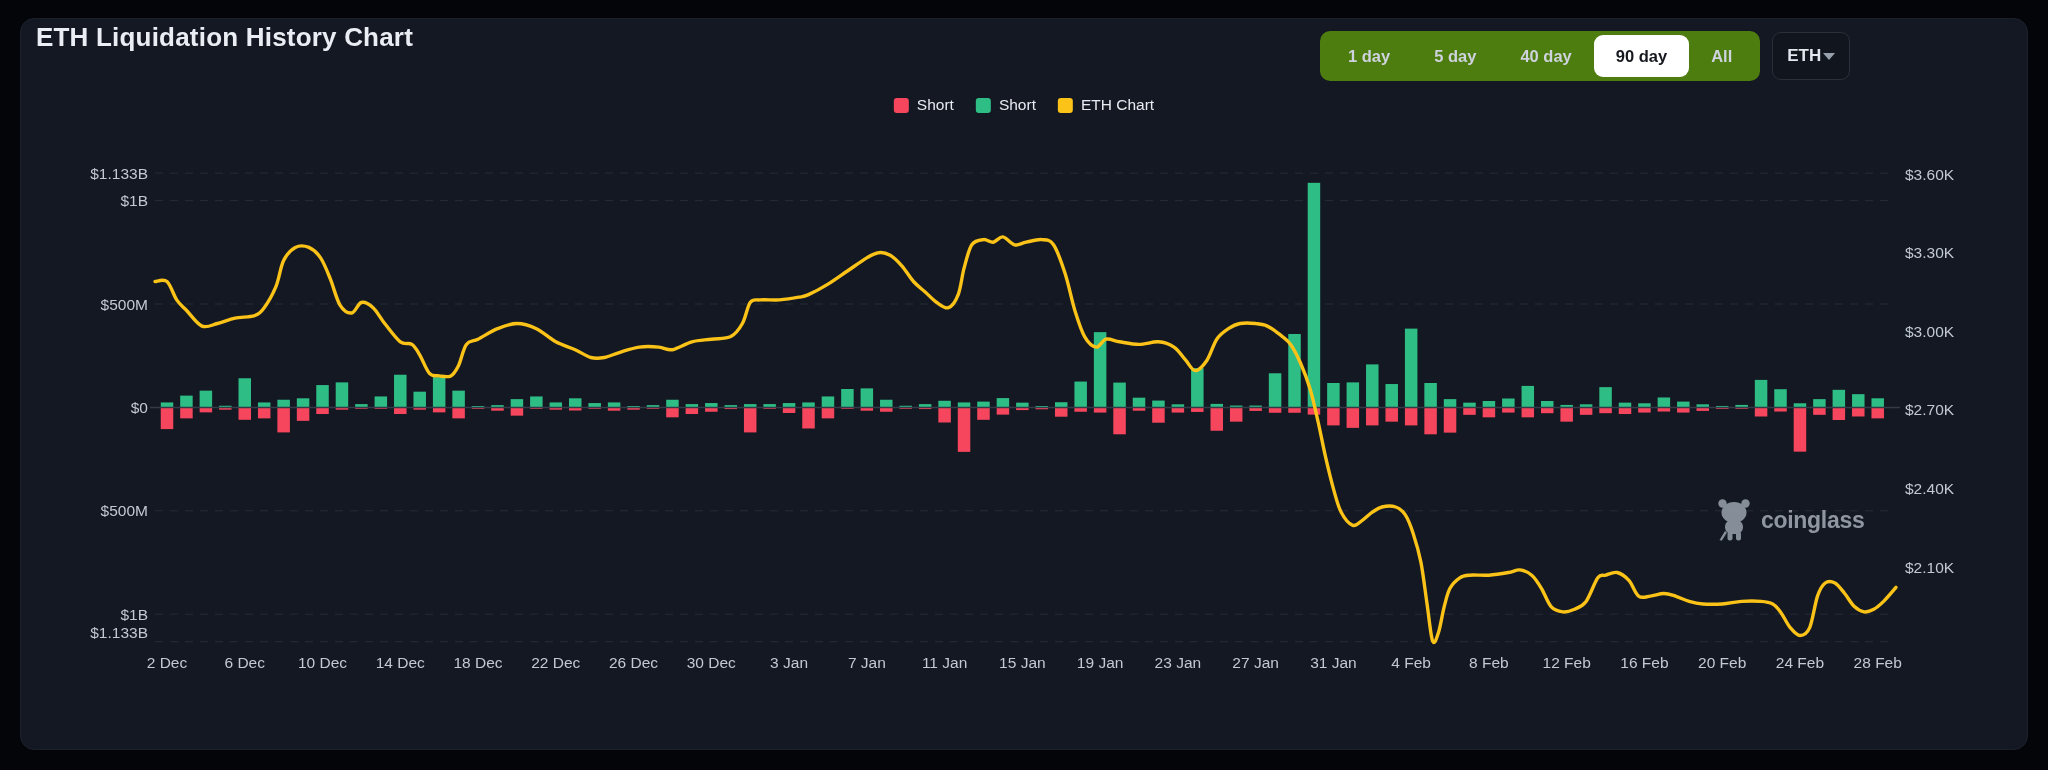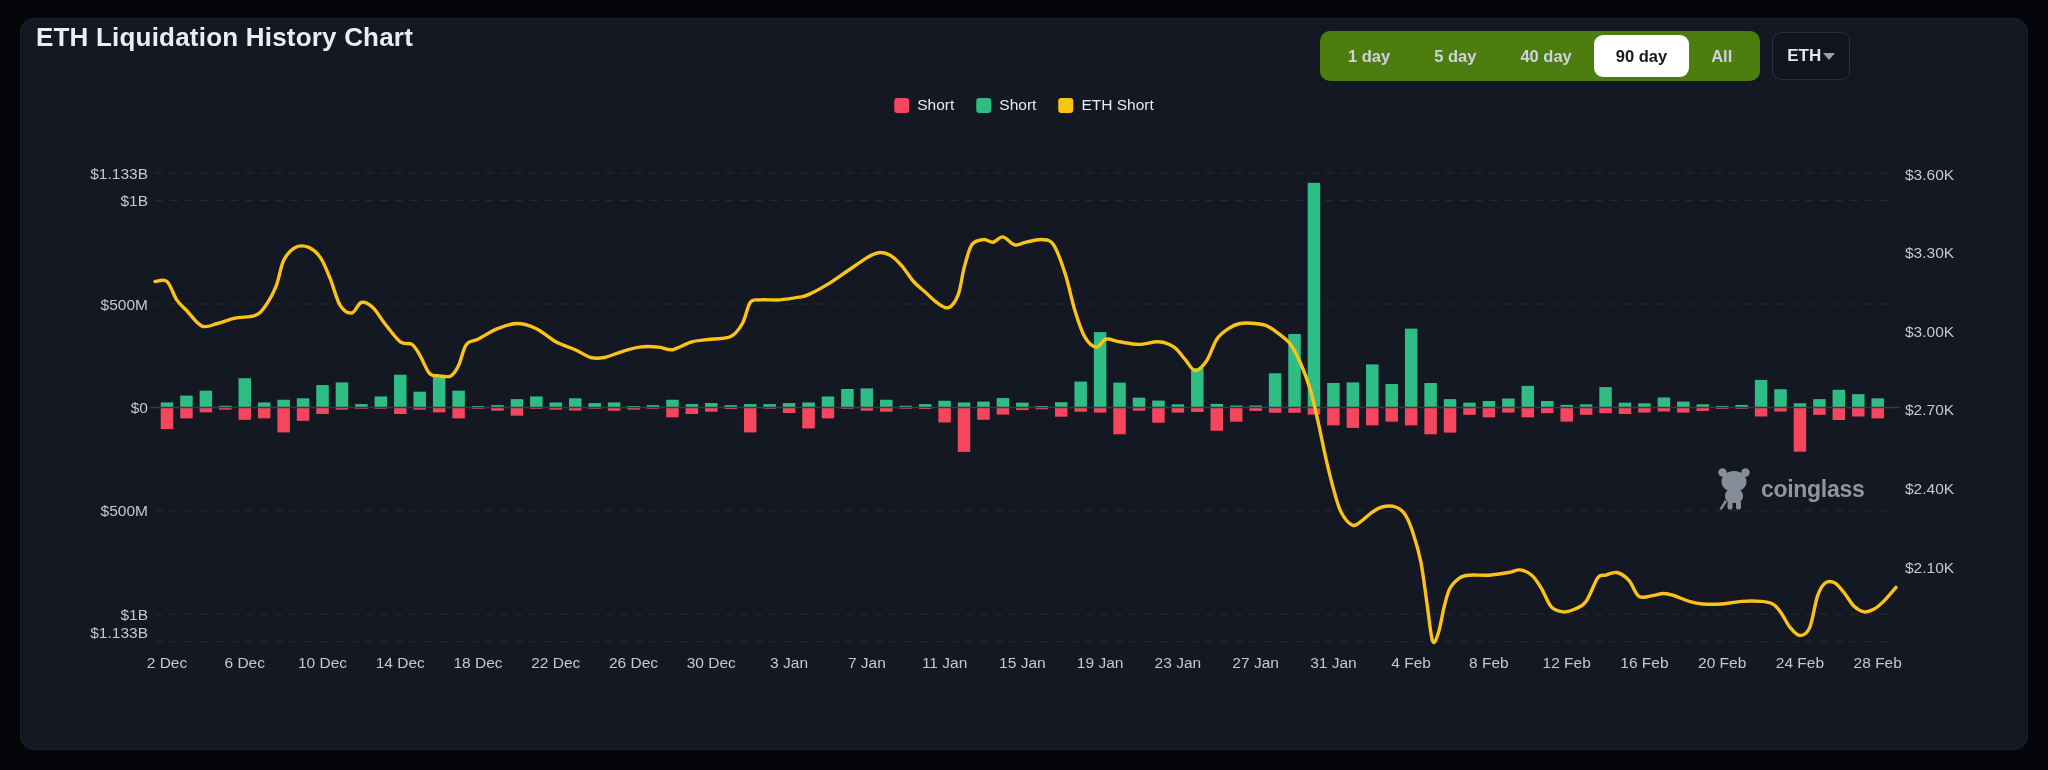--- a/index.html
+++ b/index.html
@@ -14,21 +14,21 @@
   .range-btn.active{background:#ffffff;color:#15181e;font-weight:bold;}
   .symbol-select{margin-left:12px;width:78px;height:48px;border:1px solid #2a3039;border-radius:9px;
     display:flex;align-items:center;justify-content:space-between;padding:0 14px;box-sizing:border-box;cursor:pointer;background:#10151e;}
   .symbol-select .val{color:#e3e7ee;font-size:17px;font-weight:600;}
   .caret{width:0;height:0;border-left:6px solid transparent;border-right:6px solid transparent;border-top:7px solid #97a0ad;}
   .legend{position:absolute;left:50%;top:96px;transform:translateX(-50%);display:flex;align-items:center;gap:22px;}
   .legend-item{display:flex;align-items:center;gap:8px;cursor:pointer;}
   .legend-swatch{width:15px;height:15px;border-radius:3px;}
   .legend-label{color:#e8ebf0;font-size:15.5px;}
   .chart-svg{position:absolute;left:0;top:0;}
-  .watermark{position:absolute;left:1716px;top:467px;display:flex;align-items:center;gap:9px;opacity:.85;}
+  .watermark{position:absolute;left:1716px;top:498px;display:flex;align-items:center;gap:9px;opacity:.85;}
   .watermark-text{color:#a6adb8;font-size:23px;font-weight:bold;letter-spacing:-.3px;}
 </style>
 </head>
 <body>
 
 <div class="panel"></div>
 
 <div class="title">ETH Liquidation History Chart</div>
 
 <div class="controls">
@@ -49,21 +49,21 @@
     <div class="legend-item">
       <span class="legend-swatch" style="background: rgb(246, 70, 93);"></span>
       <span class="legend-label">Short</span>
     </div>
     <div class="legend-item">
       <span class="legend-swatch" style="background: rgb(46, 189, 133);"></span>
       <span class="legend-label">Short</span>
     </div>
     <div class="legend-item">
       <span class="legend-swatch" style="background: rgb(251, 195, 24);"></span>
-      <span class="legend-label">ETH Short</span>
+      <span class="legend-label">ETH Chart</span>
     </div>
   </div>
 
 <svg class="chart-svg" id="chart" width="2048" height="770" viewBox="0 0 2048 770">
     <g>
       <line x1="155" x2="1895" y1="173.09559999999996" y2="173.09559999999996" stroke="#272c37" stroke-width="1" stroke-dasharray="8 7"></line>
       <line x1="155" x2="1895" y1="200.59999999999997" y2="200.59999999999997" stroke="#272c37" stroke-width="1" stroke-dasharray="8 7"></line>
       <line x1="155" x2="1895" y1="304" y2="304" stroke="#272c37" stroke-width="1" stroke-dasharray="8 7"></line>
       <line x1="155" x2="1895" y1="510.79999999999995" y2="510.79999999999995" stroke="#272c37" stroke-width="1" stroke-dasharray="8 7"></line>
       <line x1="155" x2="1895" y1="614.2" y2="614.2" stroke="#272c37" stroke-width="1" stroke-dasharray="8 7"></line>

